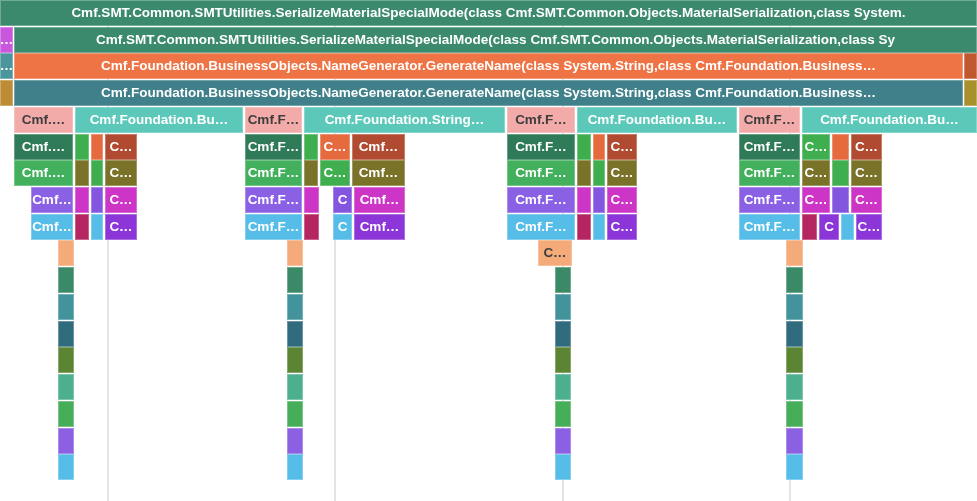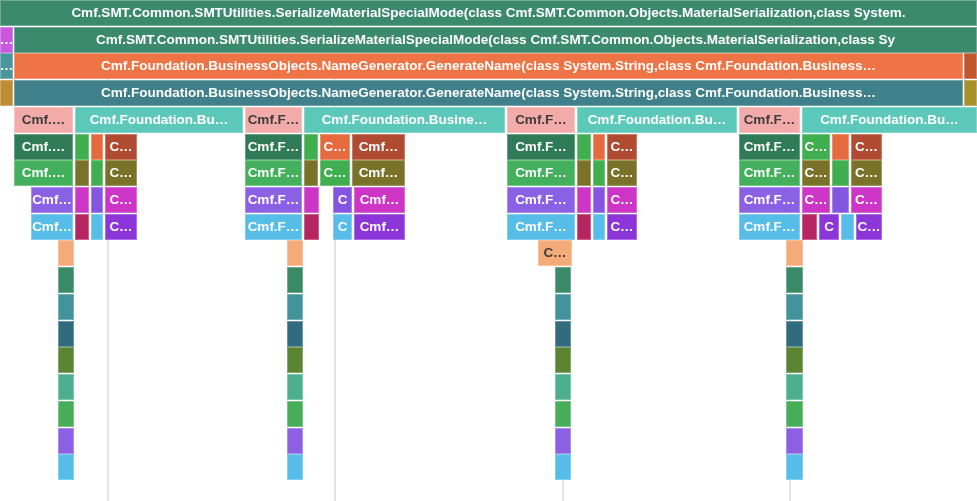--- a/index.html
+++ b/index.html
@@ -27,21 +27,21 @@
       <div class="frame" style="left: 14px; top: 27px; width: 963px; height: 25.6px; background: rgb(59, 138, 110);">Cmf.SMT.Common.SMTUtilities.SerializeMaterialSpecialMode(class Cmf.SMT.Common.Objects.MaterialSerialization,class Sy</div>
       <div class="frame" style="left: 0px; top: 53px; width: 13px; height: 25.6px; background: rgb(75, 150, 156);">…</div>
       <div class="frame" style="left: 14px; top: 53px; width: 949px; height: 25.6px; background: rgb(239, 116, 69);">Cmf.Foundation.BusinessObjects.NameGenerator.GenerateName(class System.String,class Cmf.Foundation.Business…</div>
       <div class="frame" style="left: 964px; top: 53px; width: 13px; height: 25.6px; background: rgb(192, 87, 46);"></div>
       <div class="frame" style="left: 0px; top: 80px; width: 13px; height: 25.6px; background: rgb(190, 140, 52);"></div>
       <div class="frame" style="left: 14px; top: 80px; width: 949px; height: 25.6px; background: rgb(63, 128, 138);">Cmf.Foundation.BusinessObjects.NameGenerator.GenerateName(class System.String,class Cmf.Foundation.Business…</div>
       <div class="frame" style="left: 964px; top: 80px; width: 13px; height: 25.6px; background: rgb(168, 145, 43);"></div>
       <div class="frame dark" style="left: 14px; top: 107px; width: 59px; height: 25.6px; background: rgb(242, 171, 169);">Cmf.…</div>
       <div class="frame" style="left: 75px; top: 107px; width: 168px; height: 25.6px; background: rgb(91, 200, 186);">Cmf.Foundation.Bu…</div>
       <div class="frame dark" style="left: 245px; top: 107px; width: 57px; height: 25.6px; background: rgb(242, 171, 169);">Cmf.F…</div>
-      <div class="frame" style="left: 304px; top: 107px; width: 201px; height: 25.6px; background: rgb(91, 200, 186);">Cmf.Foundation.Busine…</div>
+      <div class="frame" style="left: 304px; top: 107px; width: 201px; height: 25.6px; background: rgb(91, 200, 186);">Cmf.Foundation.String…</div>
       <div class="frame dark" style="left: 507px; top: 107px; width: 68px; height: 25.6px; background: rgb(242, 171, 169);">Cmf.F…</div>
       <div class="frame" style="left: 577px; top: 107px; width: 160px; height: 25.6px; background: rgb(91, 200, 186);">Cmf.Foundation.Bu…</div>
       <div class="frame dark" style="left: 739px; top: 107px; width: 61px; height: 25.6px; background: rgb(242, 171, 169);">Cmf.F…</div>
       <div class="frame" style="left: 802px; top: 107px; width: 175px; height: 25.6px; background: rgb(91, 200, 186);">Cmf.Foundation.Bu…</div>
       <div class="frame" style="left: 14px; top: 134px; width: 59px; height: 25.6px; background: rgb(47, 123, 88);">Cmf.…</div>
       <div class="frame" style="left: 75px; top: 134px; width: 14px; height: 25.6px; background: rgb(63, 174, 78);"></div>
       <div class="frame" style="left: 91px; top: 134px; width: 12px; height: 25.6px; background: rgb(229, 106, 62);"></div>
       <div class="frame" style="left: 105px; top: 134px; width: 32px; height: 25.6px; background: rgb(176, 75, 49);">C…</div>
       <div class="frame" style="left: 245px; top: 134px; width: 57px; height: 25.6px; background: rgb(47, 123, 88);">Cmf.F…</div>
       <div class="frame" style="left: 304px; top: 134px; width: 14px; height: 25.6px; background: rgb(63, 174, 78);"></div>

